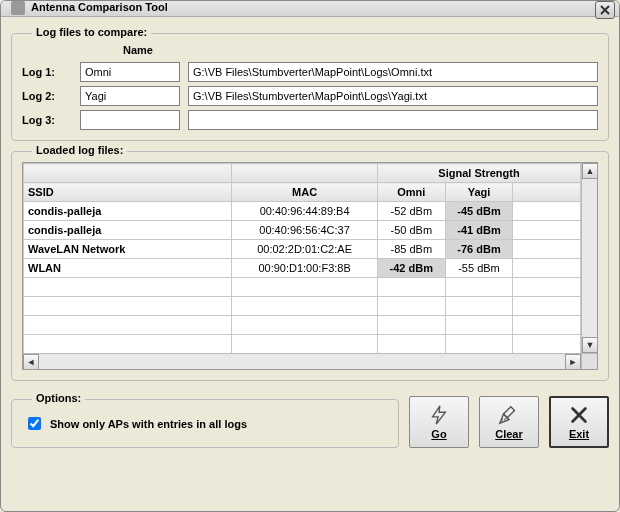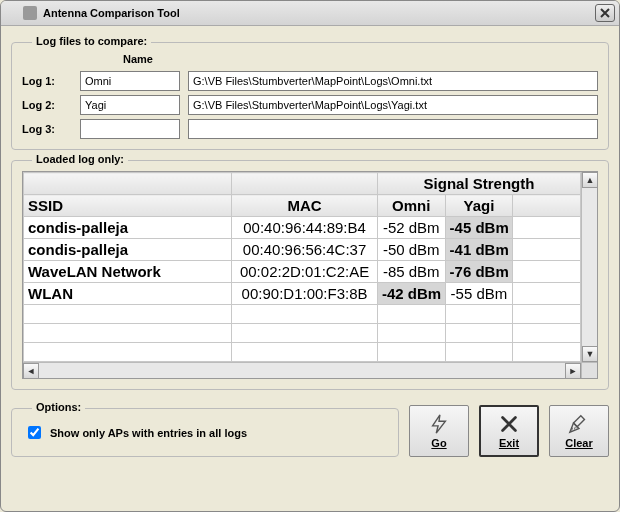--- a/index.html
+++ b/index.html
@@ -13,26 +13,26 @@
   .window {
     width: 620px;
     height: 512px;
     background: #ece9d8;
     border: 1px solid #888;
     border-radius: 6px;
     overflow: hidden;
     position: relative;
   }
   .titlebar {
-    height: 25px;
+    height: 16px;
     background: linear-gradient(#e8e8e8, #d4d4d4);
     border-bottom: 1px solid #aaa;
     display: flex;
-    align-items: center;
-    padding: 0 4px 0 22px;
+    align-items: flex-start;
+    padding: 0 4px 0 10px;
     font-weight: bold;
   }
   .titlebar .title-icon {
     width: 14px; height: 14px;
     background: #999;
     border-radius: 2px;
     margin-right: 6px;
   }
   .titlebar .title-text { flex: 1; }
   .titlebar .close-btn {
@@ -115,21 +115,21 @@
   .data-table {
     position:absolute; left:0; top:0; right:16px; bottom:16px;
     overflow:hidden;
   }
   table { border-collapse: collapse; width: 100%; table-layout: fixed;}
   th, td {
     border: 1px solid #c8c8c8;
     padding: 2px 4px;
     text-align: left;
     height: 19px;
-    font-size: 15px;
+    font-size: 11px;
     overflow:hidden;
     white-space:nowrap;
   }
   thead th {
     background: linear-gradient(#f5f5f5,#e2e2e2);
     font-weight: bold;
   }
   .group-header th { text-align:center; }
   .col-ssid { width: 200px; }
   .col-mac { width: 140px; text-align:center;}
@@ -195,21 +195,21 @@
         <input class="text-input" value="Yagi" style="">
         <input class="text-input" value="G:\VB Files\Stumbverter\MapPoint\Logs\Yagi.txt" style="">
 
         <div class="log-label">Log 3:</div>
         <input class="text-input" value="" style="">
         <input class="text-input" value="" style="">
       </div>
     </div>
 
     <div class="groupbox">
-      <div class="legend">Loaded log only:</div>
+      <div class="legend">Loaded log files:</div>
       <div class="table-wrap">
         <div class="data-table">
           <table>
             <colgroup>
               <col class="col-ssid">
                 <col class="col-mac">
                 <col class="col-omni">
                 <col class="col-yagi">
                 <col class="col-extra">
             </colgroup>
@@ -308,30 +308,30 @@
           <input type="checkbox" id="chk" checked="" style="">
           <span>Show only APs with entries in all logs</span>
         </label>
       </div>
       <button class="btn">
         <svg viewBox="0 0 24 24">
             <path d="M13 2 L5 14 L11 14 L9 22 L19 9 L12 9 Z" fill="none" stroke="#555" stroke-width="1.5"></path>
           </svg>
         <span class="btn-label">Go</span>
       </button>
-      <button class="btn primary">
-        <svg viewBox="0 0 24 24">
-          <path d="M5 5 L19 19 M19 5 L5 19" stroke="#333" stroke-width="3" stroke-linecap="round"></path>
-        </svg>
-        <span class="btn-label">Exit</span>
-      </button>
       <button class="btn">
         <svg viewBox="0 0 24 24">
           <path d="M14 3 L18 7 L10 15 L6 11 Z" fill="none" stroke="#555" stroke-width="1.5"></path>
           <path d="M6 11 L2 21 L12 17 Z" fill="none" stroke="#555" stroke-width="1.5"></path>
           <path d="M4 19 L5 16 M7 18 L8 15 M10 17 L10 14" stroke="#555" stroke-width="1"></path>
         </svg>
         <span class="btn-label">Clear</span>
       </button>
+      <button class="btn primary">
+        <svg viewBox="0 0 24 24">
+          <path d="M5 5 L19 19 M19 5 L5 19" stroke="#333" stroke-width="3" stroke-linecap="round"></path>
+        </svg>
+        <span class="btn-label">Exit</span>
+      </button>
     </div>
 
   </div>
 </div>
 
 </body></html>

